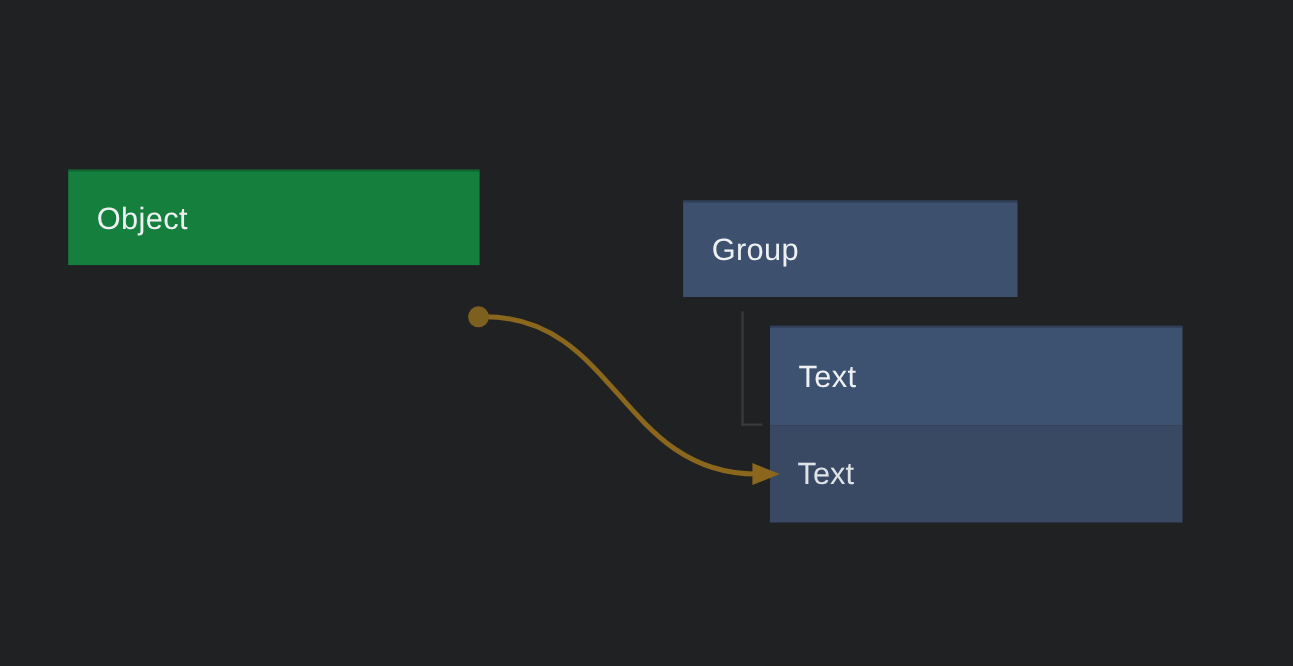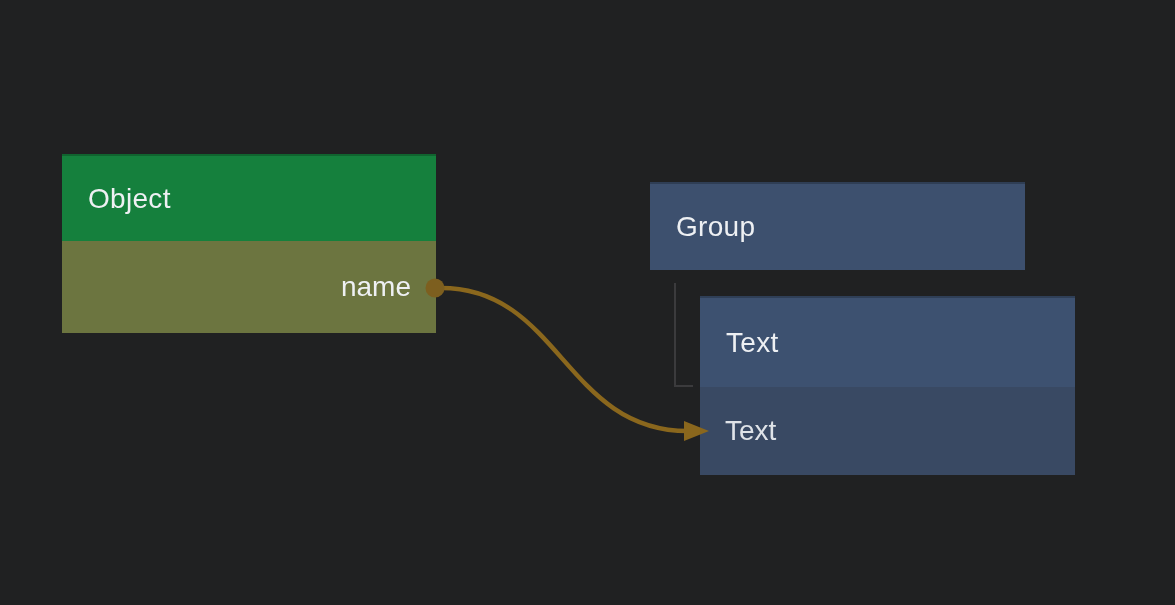--- a/index.html
+++ b/index.html
@@ -42,21 +42,21 @@
     align-items: center;
     justify-content: flex-end;
     padding-right: 25px;
     box-sizing: border-box;
   }
   .port-label {
     font-size: 28px;
     color: #eef0f3;
   }
   
-  .node-group { left: 650px; top: 182px; width: 375px; height: 88px; }
+  .node-group { left: 621px; top: 182px; width: 304px; height: 88px; }
   .node-group .node-header { height: 88px; background: #3d506e; }
   
   .node-text { left: 700px; top: 296px; width: 375px; height: 179px; text-align: center; }
   .node-text .node-header { height: 91px; background: #3d5170; }
   .node-text .node-body {
     height: 88px;
     background: #394963;
     display: flex;
     align-items: center;
     padding-left: 25px;
@@ -91,23 +91,20 @@
 </style>
 </head>
 <body>
 
 <div class="canvas">
 
   <div class="node node-object">
     <div class="node-header">
       <span class="node-title">Object</span>
     </div>
-    <div class="node-body">
-      <span class="port-label">name</span>
-    </div>
   </div>
 
   <div class="node node-group">
     <div class="node-header">
       <span class="node-title">Group</span>
     </div>
   </div>
 
   <div class="tree-connector"></div>
 

